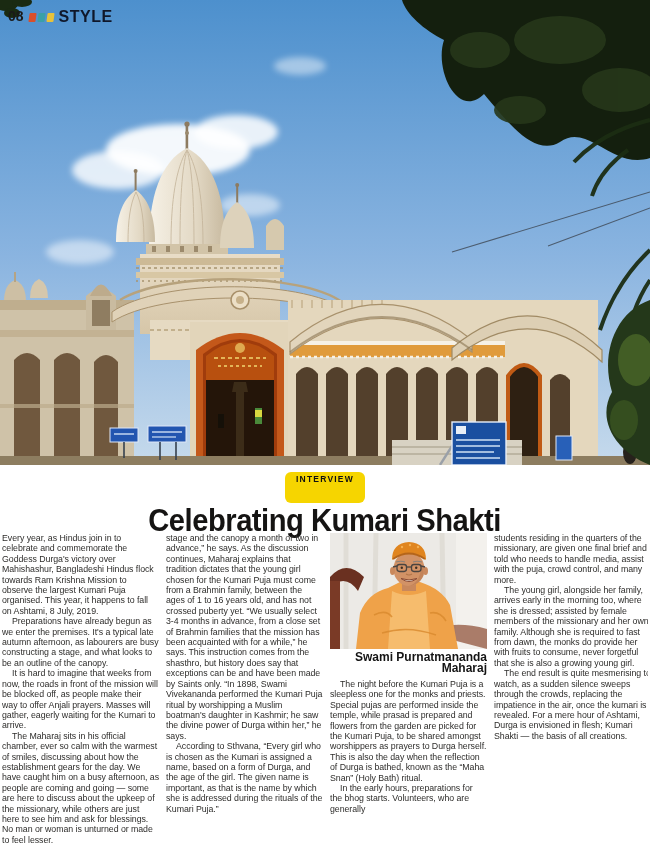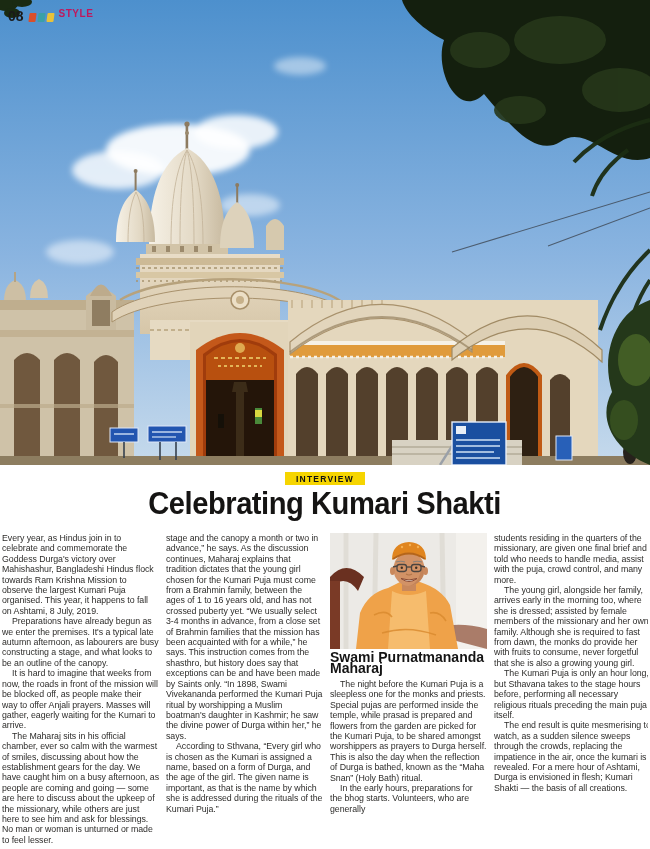--- a/index.html
+++ b/index.html
@@ -13,46 +13,46 @@
   .masthead{
     position:absolute;left:8px;top:8px;display:flex;gap:5px;
     height:18px;z-index:5;
   }
   .page-num{font-size:14px;font-weight:bold;color:#1a1a1a;letter-spacing:0;}
   .logo-mark{display:flex;gap:2px;align-items:center;}
   .logo-mark i{display:block;width:7px;height:9px;border-radius:1px;}
   .logo-mark i.m1{background:#d94f2b;transform:skewX(-8deg);}
   .logo-mark i.m2{background:#3aa0a8;transform:skewX(-8deg);}
   .logo-mark i.m3{background:#e8c23a;transform:skewX(-8deg);}
-  .section-name{font-size:10px;font-weight:bold;color:#be185d;letter-spacing:.5px;}
+  .section-name{font-size:16px;font-weight:bold;color:#0f172a;letter-spacing:.5px;}
   
   .head-block{position:absolute;left:0;top:468px;width:650px;text-align:center;}
   .kicker{
     display:inline-block;background:#f6d500;color:#111;font-size:8.5px;font-weight:bold;
-    letter-spacing:1.2px;padding:2px 11px 1px;line-height:10px;
+    letter-spacing:1.2px;padding:2px 11px 19px;line-height:10px;border-radius:6px;
   }
   .headline{
     margin:2px 0 0;font-size:31px;font-weight:800;color:#151413;line-height:1.05;
     letter-spacing:-.5px;display:inline-block;transform:scaleX(.94);transform-origin:center;
     white-space:nowrap;
   }
   
   .columns{
     position:absolute;left:2px;top:533px;width:646px;height:314px;overflow:hidden;
     display:flex;gap:7px;
   }
   .col{width:157px;flex:0 0 157px;}
   .col p{
     margin:0;font-size:8.8px;line-height:10.4px;color:#2e2d2b;text-align:left;
     letter-spacing:-.05px;
   }
   .col p.ind{text-indent:10px;}
   .portrait{width:157px;height:116px;overflow:hidden;background:#eceae6;}
   .portrait svg{display:block;width:157px;height:116px;}
-  .caption{font-size:14px;font-weight:bold;color:#141414;margin:3px 0 5px;line-height:11px;}
+  .caption{font-size:12px;font-weight:bold;color:#141414;margin:3px 0 5px;line-height:11px;text-align:right;}
 </style>
 </head>
 <body>
 
 <div class="hero">
 <svg viewBox="0 0 650 465" preserveAspectRatio="none">
   <defs>
     <linearGradient id="sky" x1="0" y1="0" x2="0" y2="1">
       <stop offset="0" stop-color="#4d90cd"></stop>
           <stop offset=".55" stop-color="#8ab4e0"></stop>
@@ -342,18 +342,17 @@
       </svg>
     </div>
     <div class="caption">Swami Purnatmananda Maharaj</div>
     <p class="ind">The night before the Kumari Puja is a sleepless one for the monks and priests. Special pujas are performed inside the temple, while prasad is prepared and flowers from the garden are picked for the Kumari Puja, to be shared amongst worshippers as prayers to Durga herself. This is also the day when the reflection of Durga is bathed, known as the “Maha Snan” (Holy Bath) ritual.</p>
     <p class="ind">In the early hours, preparations for the bhog starts. Volunteers, who are generally</p>
   </div>
 
   <div class="col">
     <p>students residing in the quarters of the missionary, are given one final brief and told who needs to handle media, assist with the puja, crowd control, and many more.</p>
     <p class="ind">The young girl, alongside her family, arrives early in the morning too, where she is dressed; assisted by female members of the missionary and her own family. Although she is required to fast from dawn, the monks do provide her with fruits to consume, never forgetful that she is also a growing young girl.</p>
-    <p class="ind">The Kumari Puja is only an hour long, but Sthavana takes to the stage hours before, performing all necessary religious rituals preceding the main puja itself.</p>
     <p class="ind">The end result is quite mesmerising to watch, as a sudden silence sweeps through the crowds, replacing the impatience in the air, once the kumari is revealed. For a mere hour of Ashtami, Durga is envisioned in flesh; Kumari Shakti — the basis of all creations.</p>
 
   </div>
 
 </div>
 
 </body></html>

